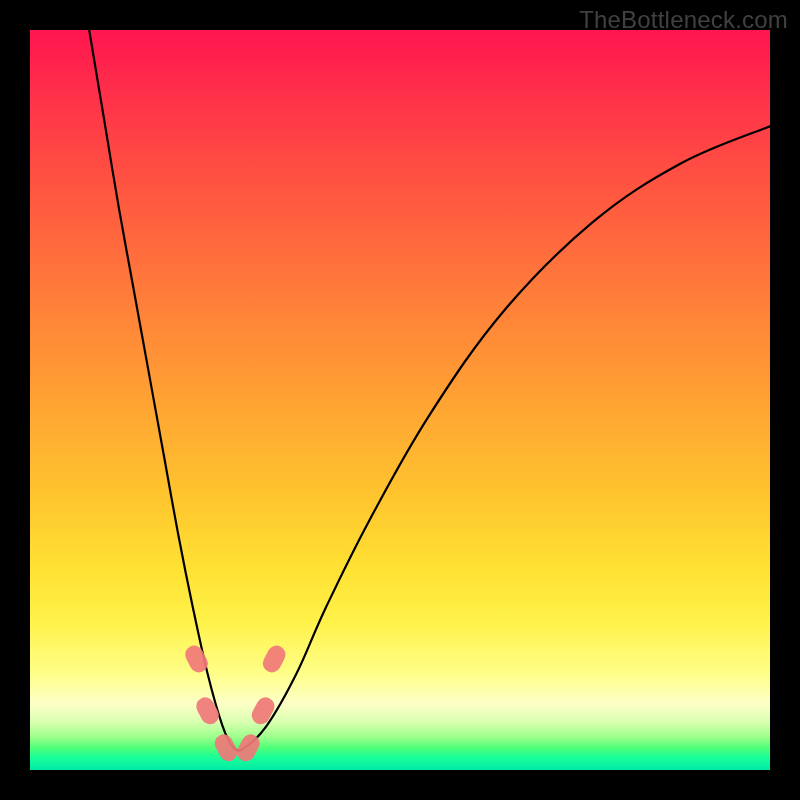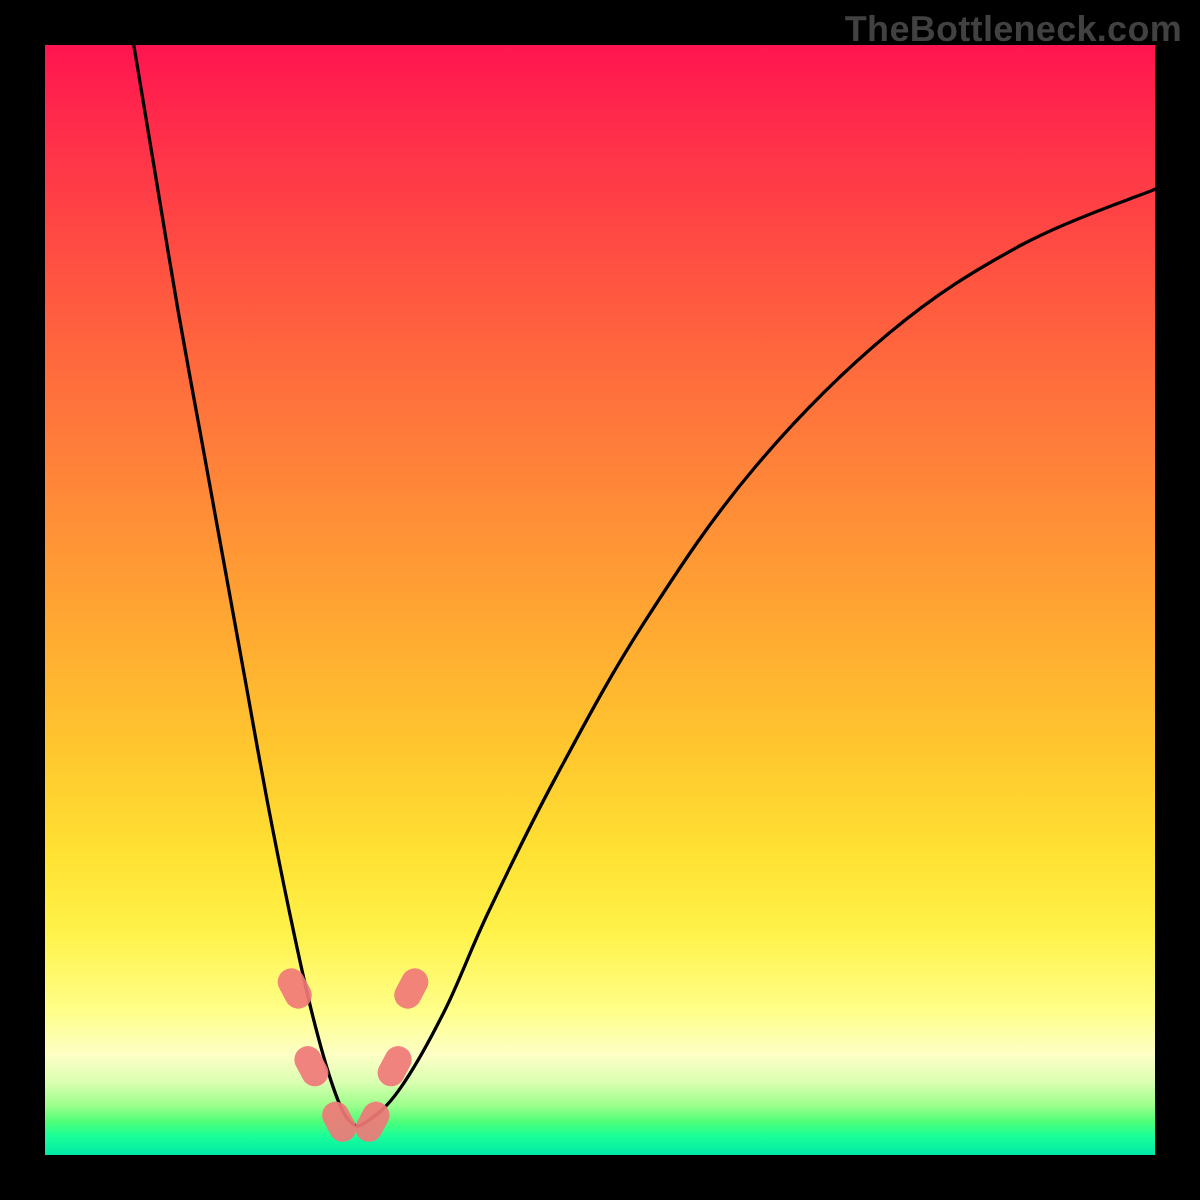--- a/index.html
+++ b/index.html
@@ -16,21 +16,21 @@
     width: 800px;
     height: 800px;
     background: #000;
   }
   .watermark {
     position: absolute;
     top: 6px;
     right: 12px;
     color: #414141;
     font-size: 24px;
-    font-weight: 700;
+    font-weight: 400;
     letter-spacing: 0.2px;
     z-index: 10;
   }
   .plot-area {
     position: absolute;
     left: 30px;
     top: 30px;
     width: 740px;
     height: 740px;
     overflow: hidden;

